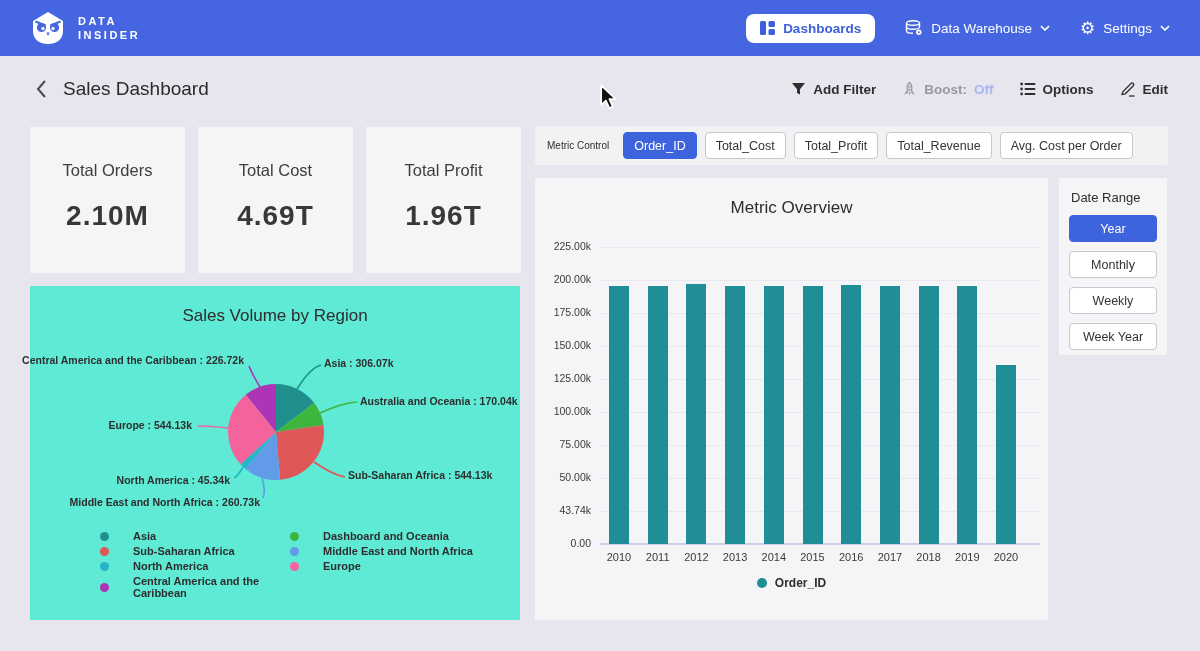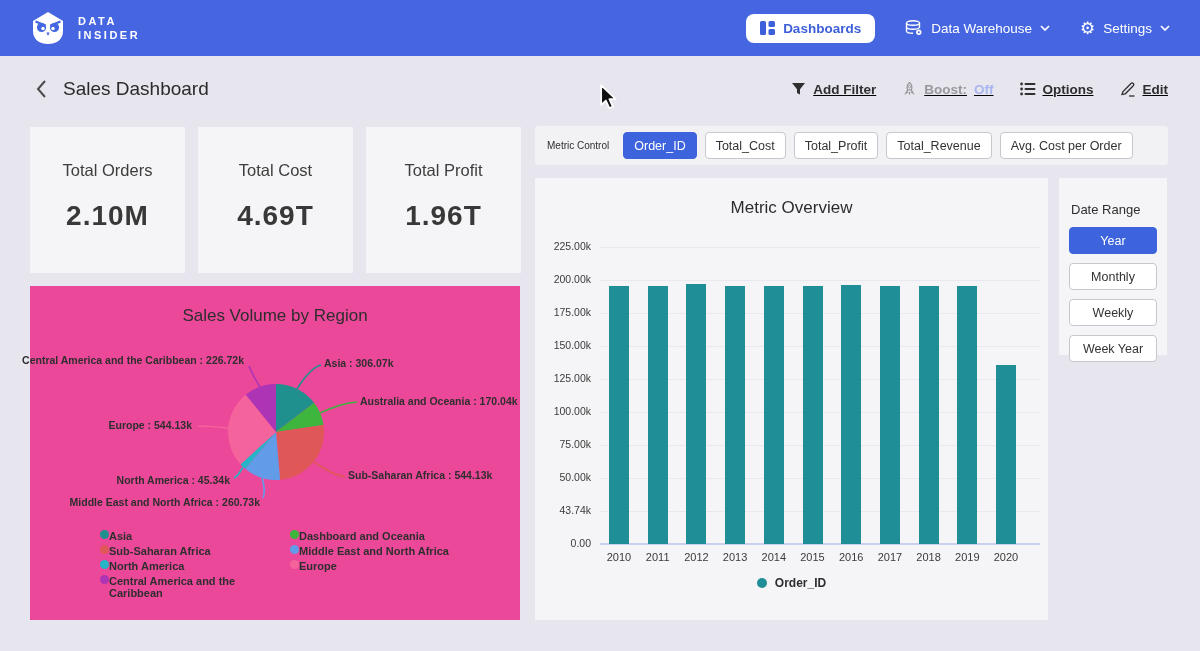--- a/index.html
+++ b/index.html
@@ -17,64 +17,64 @@
           padding:7px 14px; color:#3d5fd9; font-size:13.5px; font-weight:bold; cursor:pointer;
           font-family:inherit; }
   .nav-item { display:flex; align-items:center; gap:8px; color:#fff; font-size:13.5px; cursor:pointer; }
   .gear-glyph { font-size:17px; line-height:1; color:#fff; }
 
   
   .subheader { position:absolute; left:0; top:56px; width:1200px; height:66px;
                display:flex; align-items:center; padding:0 32px; }
   .back-btn { background:none; border:none; cursor:pointer; padding:4px; display:flex; }
   .page-title { font-size:19px; font-weight:500; color:#2b2b2b; margin-left:12px; }
-  .actions { margin-left:auto; display:flex; align-items:center; gap:26px;text-decoration:underline; }
+  .actions { margin-left:auto; display:flex; align-items:center; gap:26px; }
   .action { display:flex; align-items:center; gap:7px; font-size:13.5px; font-weight:600;
             color:#2f2f2f; cursor:pointer; background:none; border:none; font-family:inherit; }
   .action.muted { color:#98989e; cursor:default; }
   .boost-off { color:#a9b6ef; }
 
   
   .kpi-row { position:absolute; left:30px; top:127px; display:flex; gap:13px; }
   .kpi-card { width:155px; height:146px; background:#f5f4f6; display:flex; flex-direction:column;
               align-items:center; padding-top:34px; }
   .kpi-label { font-size:16.5px; font-weight:500; color:#3d3d3d; }
   .kpi-value { font-size:28px; font-weight:bold; color:#383838; letter-spacing:1px; margin-top:20px; }
 
   .metric-strip { position:absolute; left:535px; top:126px; width:633px; height:39px; background:#f2f1f4;
                   border-radius:3px; display:flex; align-items:center; gap:8px; padding:0 12px; }
   .metric-strip-label { font-size:10px; color:#2f2f2f; margin-right:6px; }
   .chip { height:27px; padding:0 10px; background:#fff; border:1px solid #c7c7cd; border-radius:4px;
           font-size:12.5px; color:#333; cursor:pointer; font-family:inherit; }
   .chip-sel { background:#3d64dd; border-color:#3d64dd; color:#fff; }
 
-  .pie-card { position:absolute; left:30px; top:286px; width:490px; height:334px; background:#ec4899; }
+  .pie-card { position:absolute; left:30px; top:286px; width:490px; height:334px; background:#5eead4; }
   .bar-card { position:absolute; left:535px; top:178px; width:513px; height:442px; background:#f5f4f6; }
   .chart-title { position:absolute; left:0; top:20px; width:100%; text-align:center; font-size:17px;
                  font-weight:500; color:#2d2d2d; }
 
   
   .pie-lab { position:absolute; font-size:10.5px; font-weight:bold; color:#2e2e2e; white-space:nowrap; }
   .pie-legend { position:absolute; left:70px; top:244px; display:grid; grid-template-columns:190px auto;
                 row-gap:3px; }
-  .leg-item { display:flex; align-items:flex-start; gap:0; font-size:11px; font-weight:bold; color:#2e2e2e; }
+  .leg-item { display:flex; align-items:center; gap:24px; font-size:11px; font-weight:bold; color:#2e2e2e; }
   .leg-dot { width:9px; height:9px; border-radius:50%; flex:0 0 9px; }
 
   
   .gridline { position:absolute; height:1px; background:#e9e8ee; }
   .ytick { position:absolute; width:56px; text-align:right; font-size:10.5px; color:#3b3b3b; }
   .bar { position:absolute; width:20px; }
   .xtick { position:absolute; width:40px; text-align:center; font-size:11px; color:#3b3b3b; }
   .axis { position:absolute; height:2px; background:#c9cfec; }
   .bar-legend { position:absolute; left:0; top:398px; width:100%; display:flex; justify-content:center;
                 align-items:center; gap:8px; font-size:12px; font-weight:bold; color:#2e2e2e; }
   .bar-legend-dot { width:10px; height:10px; border-radius:50%; }
 
   .date-card { position:absolute; left:1059px; top:178px; width:108px; height:177px; background:#f5f4f6;
-               padding:24px 10px; }
+               padding:12px 10px; }
   .date-title { font-size:13px; color:#2f2f2f; margin:0 0 10px 2px; }
   .date-btn { display:block; width:100%; height:27px; margin-bottom:9px; background:#fff;
               border:1px solid #c7c7cd; border-radius:4px; font-size:12.5px; color:#333; cursor:pointer;
               font-family:inherit; }
   .date-sel { background:#3d64dd; border-color:#3d64dd; color:#fff; }
 
   .cursor { position:absolute; left:598px; top:84px; }
 </style>
 </head>
 <body>

